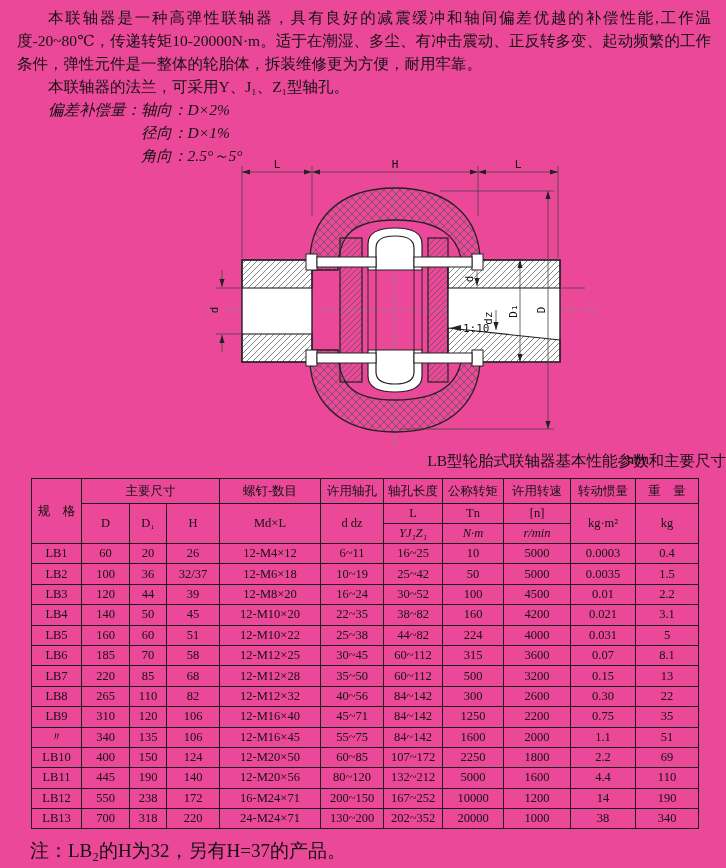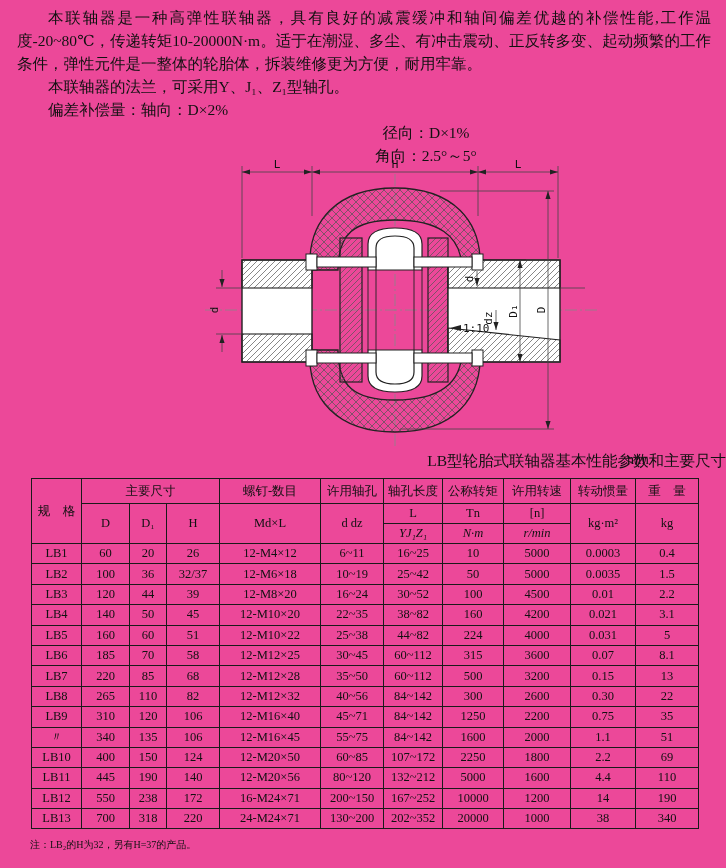--- a/index.html
+++ b/index.html
@@ -2,42 +2,42 @@
 <html><head>
 <meta charset="utf-8">
 <style>
   html,body{margin:0;padding:0;background:#f5f5f5;}
   .page{position:relative;width:726px;height:868px;background:#ec4899;margin:0 auto;
         font-family:"Liberation Serif","DejaVu Serif",serif;color:#111;overflow:hidden;}
   
   .text-block{position:absolute;top:6px;left:17px;width:694px;font-size:15.5px;line-height:23px;}
   .para{margin:0;text-indent:2em;text-align:justify;}
   .para2{margin:0;text-indent:2em;}
-  .comp-line{margin:0;}
+  .comp-line{margin:0;font-style:italic;}
   .comp-first{padding-left:31px;}
-  .comp-rest{padding-left:124px;text-align:center;}
+  .comp-rest{padding-left:124px;}
   
   .drawing{position:absolute;top:158px;left:0;width:726px;height:298px;}
   .drawing svg{display:block;}
   .dim-text{font-size:11px;fill:#111;font-family:"DejaVu Sans Mono","Liberation Mono",monospace;}
   
   .tbl-title-row{position:absolute;top:451px;left:0;width:726px;height:22px;font-size:15.5px;}
   .tbl-title{position:absolute;left:0;width:726px;text-align:right;}
   .tbl-unit{position:absolute;left:627px;top:1px;font-size:14px;}
   
   table.spec{position:absolute;top:478px;left:31px;width:667px;border-collapse:collapse;
              table-layout:fixed;font-size:12.5px;}
   table.spec th,table.spec td{border:1px solid #1a1a1a;padding:0 2px;text-align:center;
              font-weight:normal;overflow:hidden;white-space:nowrap;}
   table.spec thead tr.r1 th{height:24px;}
   table.spec thead tr.r2 th{height:19px;}
   table.spec thead tr.r3 th{height:19px;font-style:italic;}
   table.spec tbody td{height:19.4px;}
   
-  .note{position:absolute;top:838px;left:30px;font-size:10px;}
+  .note{position:absolute;top:838px;left:30px;font-size:19px;}
 </style>
 </head>
 <body>
 
 <div class="page">
 
   <div class="text-block">
     <p class="para">本联轴器是一种高弹性联轴器，具有良好的减震缓冲和轴间偏差优越的补偿性能,工作温度-20~80℃，传递转矩10-20000N·m。适于在潮湿、多尘、有冲击震动、正反转多变、起动频繁的工作条件，弹性元件是一整体的轮胎体，拆装维修更为方便，耐用牢靠。</p>
     <p class="para2">本联轴器的法兰，可采用Y、J₁、Z₁型轴孔。</p>
     <p class="comp-line comp-first"><span>偏差补偿量：</span><span>轴向：D×2%</span></p>

